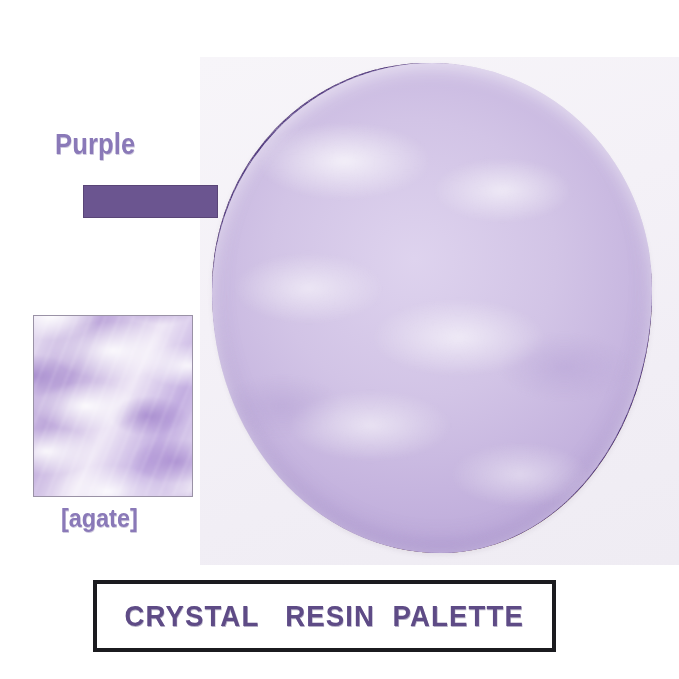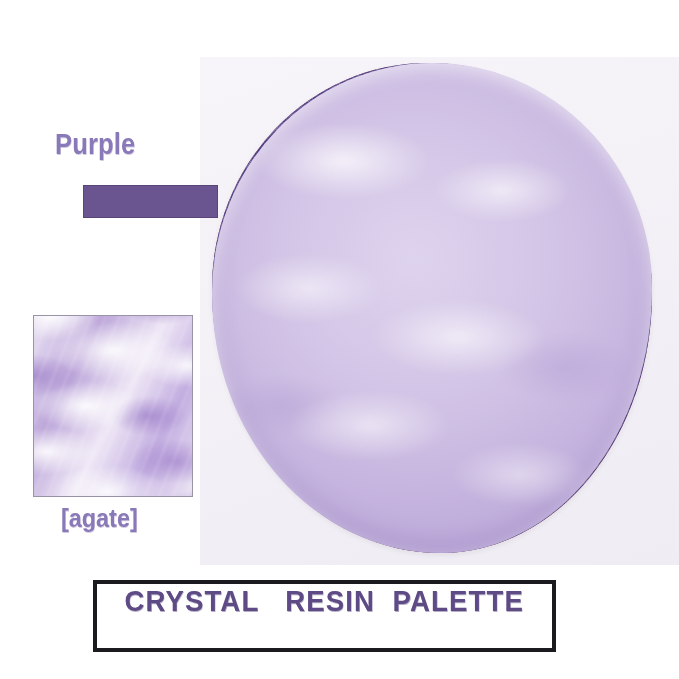--- a/index.html
+++ b/index.html
@@ -118,20 +118,21 @@
   #title-banner {
     position: absolute;
     left: 93px;
     top: 580px;
     width: 463px;
     height: 72px;
     background: #ffffff;
     border: 4px solid #1b1b1f;
     box-sizing: border-box;
     display: flex;
+    align-items: center;
     justify-content: center;
   }
   #title-text {
     font-size: 30px;
     font-weight: bold;
     font-family: "Liberation Sans Narrow", "Liberation Sans", sans-serif;
     color: #5e4b86;
     letter-spacing: 1.2px;
     transform: scaleX(0.92);
     white-space: pre;

